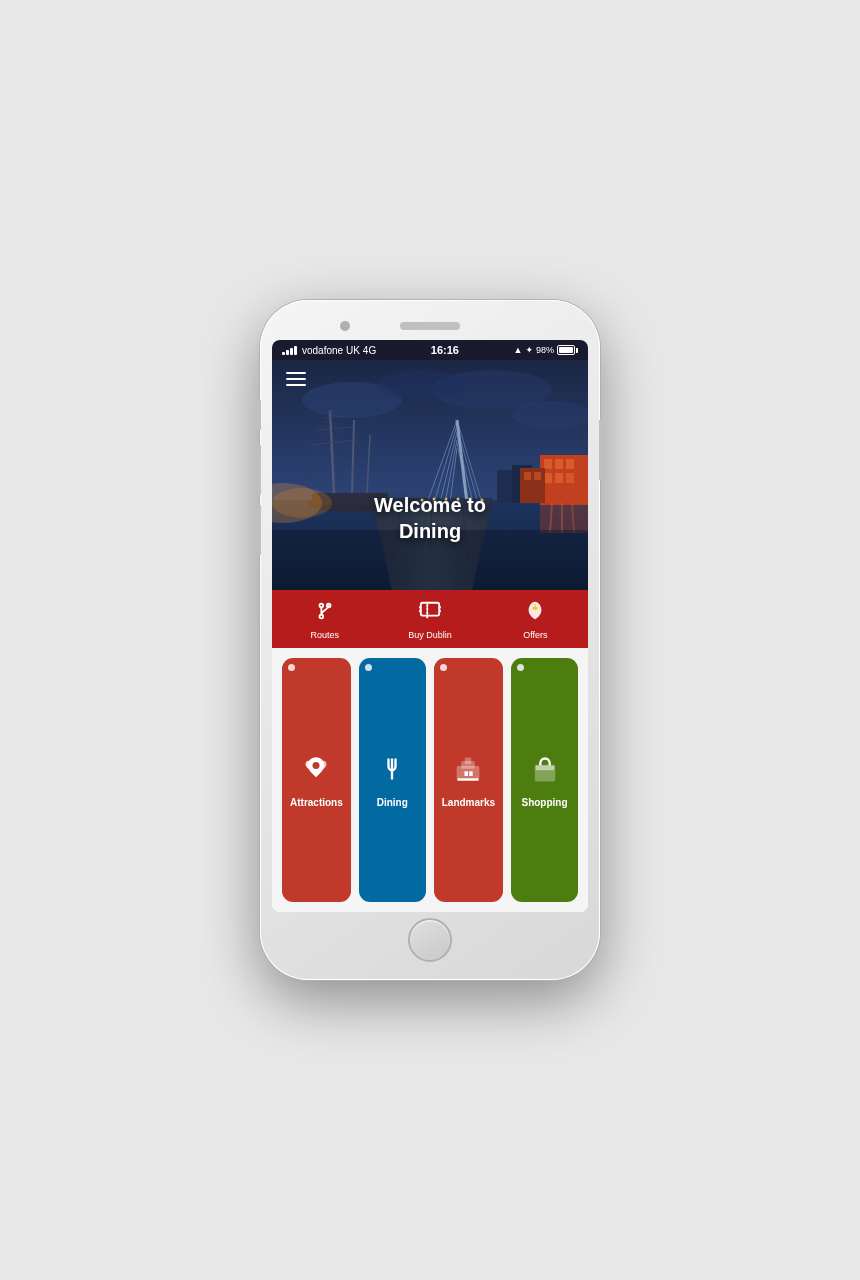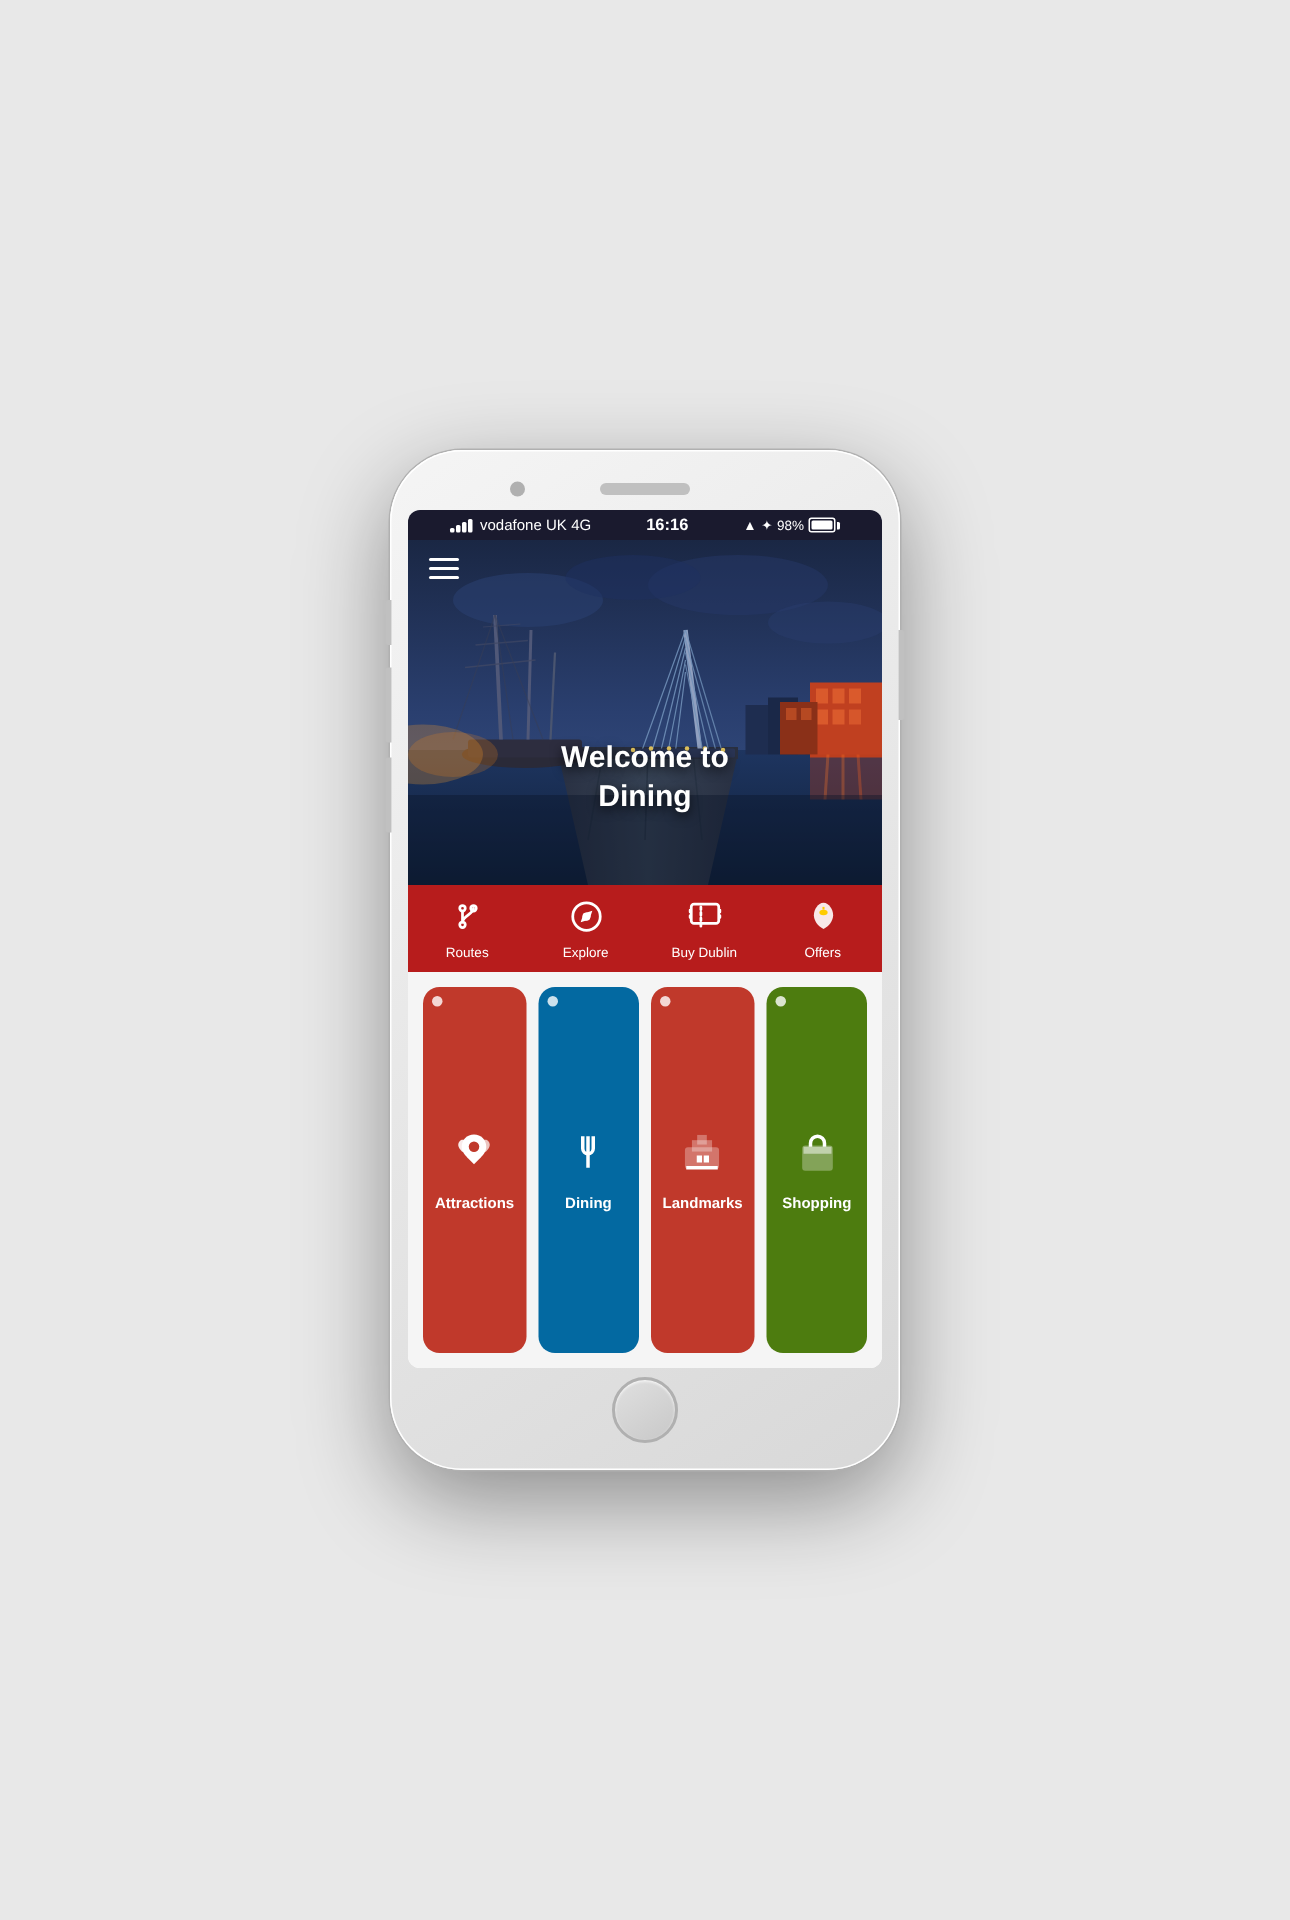--- a/index.html
+++ b/index.html
@@ -124,21 +124,21 @@
       height: 50px;
       background: #c0c0c0;
       border-radius: 2px 0 0 2px;
     }
 
     
     .status-bar {
       background: #1a1a2e;
       color: #fff;
       font-size: 10px;
-      padding: 3px 28px;
+      padding: 3px 10px;
       display: flex;
       justify-content: space-between;
       align-items: center;
       height: 20px;
       flex-shrink: 0;
     }
 
     .status-left {
       display: flex;
       align-items: center;
@@ -489,30 +489,20 @@
           <svg width="22" height="22" viewBox="0 0 24 24" fill="none" stroke="white" stroke-width="2" stroke-linecap="round">
             <circle cx="8" cy="6" r="2"></circle>
             <circle cx="8" cy="18" r="2"></circle>
             <path d="M8 8v8M16 6c0 4-8 6-8 10"></path>
             <circle cx="16" cy="6" r="2"></circle>
           </svg>
         </span>
         <span class="nav-label">Routes</span>
       </div>
 
-      <div class="nav-item">
-        <span class="nav-icon">
-          <svg width="22" height="22" viewBox="0 0 24 24" fill="none" stroke="white" stroke-width="2" stroke-linecap="round">
-            <circle cx="12" cy="12" r="10"></circle>
-            <polygon points="16.24,7.76 14.12,14.12 7.76,16.24 9.88,9.88" fill="white" stroke="none"></polygon>
-            <circle cx="12" cy="12" r="2" fill="none" stroke="white"></circle>
-          </svg>
-        </span>
-        <span class="nav-label">Explore</span>
-      </div>
 
       <div class="nav-item">
         <span class="nav-icon">
           <svg width="22" height="22" viewBox="0 0 24 24" fill="none" stroke="white" stroke-width="2" stroke-linecap="round">
             <path d="M2 9a1 1 0 0 1 0-2V5a2 2 0 0 1 2-2h16a2 2 0 0 1 2 2v2a1 1 0 0 1 0 2v2a1 1 0 0 1 0 2v2a2 2 0 0 1-2 2H4a2 2 0 0 1-2-2v-2a1 1 0 0 1 0-2V9z"></path>
             <line x1="9" y1="5" x2="9" y2="19" stroke-dasharray="2 2"></line>
           </svg>
         </span>
         <span class="nav-label">Buy Dublin</span>
       </div>

